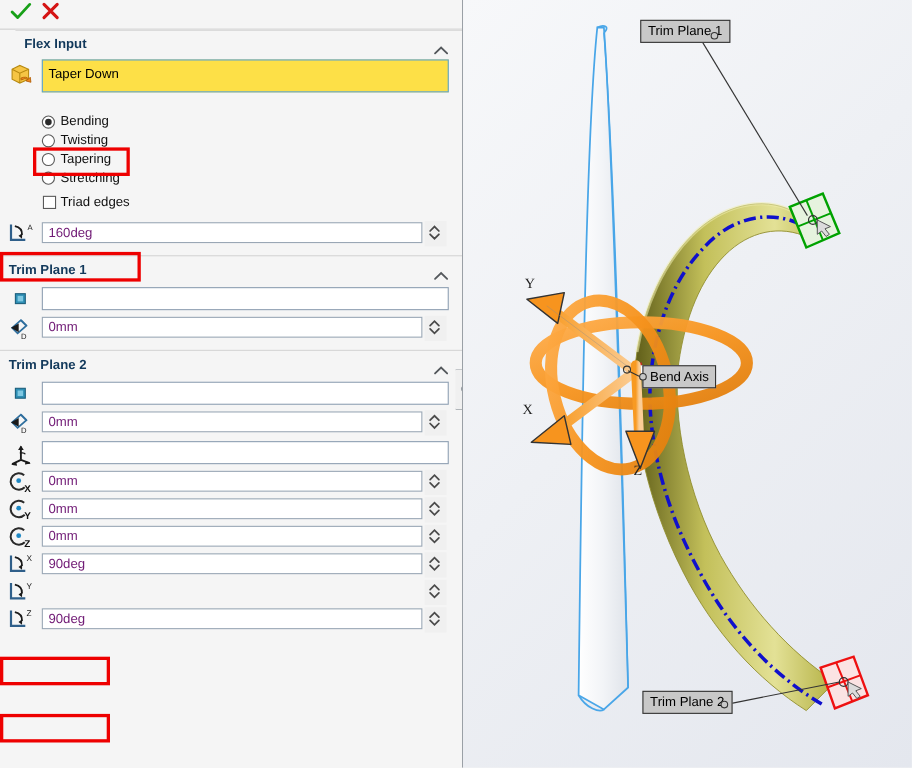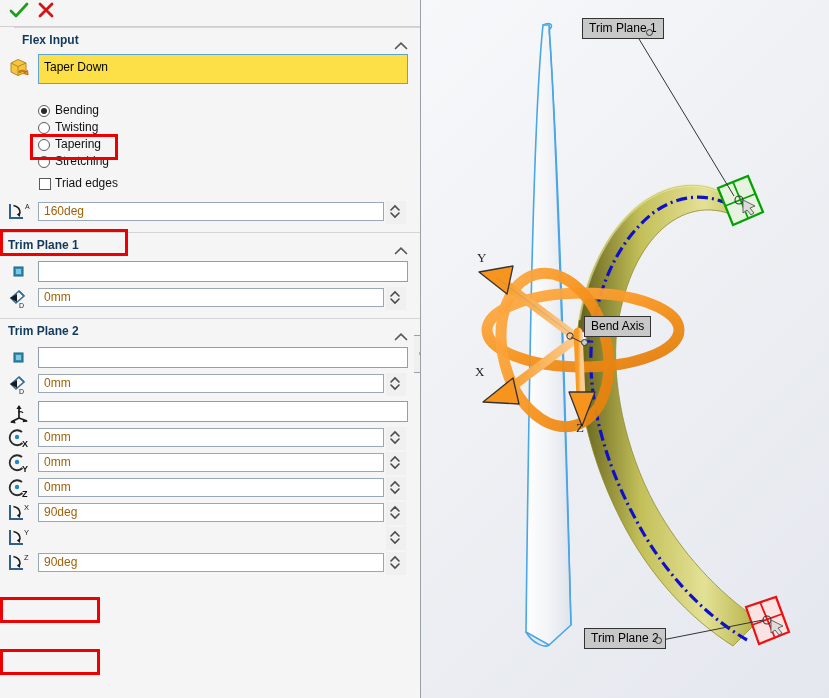--- a/index.html
+++ b/index.html
@@ -40,21 +40,21 @@
   .section-head .st{font-size:12px;font-weight:bold;color:#12395b;}
   .chev{position:absolute;right:12px;top:7px;width:14px;height:10px;cursor:pointer;}
 
   .row{position:relative;height:25px;padding-left:6px;box-sizing:border-box;}
   .ic{
     position:absolute;left:6px;top:2px;width:28px;height:22px;
   }
   .fieldbox{
     position:absolute;left:38px;right:36px;top:3px;height:19px;
     border:1px solid #9aa7b5;background:#fff;box-sizing:border-box;
-    font-size:12px;line-height:17px;padding-left:5px;color:#a16207;
+    font-size:12px;line-height:17px;padding-left:5px;color:#701a75;
     white-space:nowrap;overflow:hidden;
   }
   .fieldbox.wide{right:12px;}
   .spin{
     position:absolute;right:14px;top:2px;width:18px;height:21px;
     background:#f0f0f0;border:1px solid transparent;cursor:pointer;
   }
   .spin svg{display:block;}
 
   .selbox{
@@ -496,21 +496,21 @@
 
       <path d="M236 641 L342 620" stroke="#333" stroke-width="1" fill="none"></path>
 
       <path d="M150 337 L166 345" stroke="#333" stroke-width="1" fill="none"></path>
       <circle cx="149" cy="336" r="3.2" fill="none" stroke="#333" stroke-width="1"></circle>
     </svg>
 
     <div class="callout" style="left:161px;top:18px;">Trim Plane 1</div>
     <span class="anchor" style="left:225px;top:29px;"></span>
 
-    <div class="callout" style="left:163px;top:316px;">Bend Axis</div>
+    <div class="callout" style="left:163px;top:332px;">Bend Axis</div>
     <span class="anchor" style="left:160px;top:339px;"></span>
 
     <div class="callout" style="left:163px;top:628px;">Trim Plane 2</div>
     <span class="anchor" style="left:234px;top:637px;"></span>
 
     <span class="axlab" style="left:56px;top:250px;">Y</span>
     <span class="axlab" style="left:54px;top:364px;">X</span>
     <span class="axlab" style="left:155px;top:420px;">Z</span>
   </div>
 

